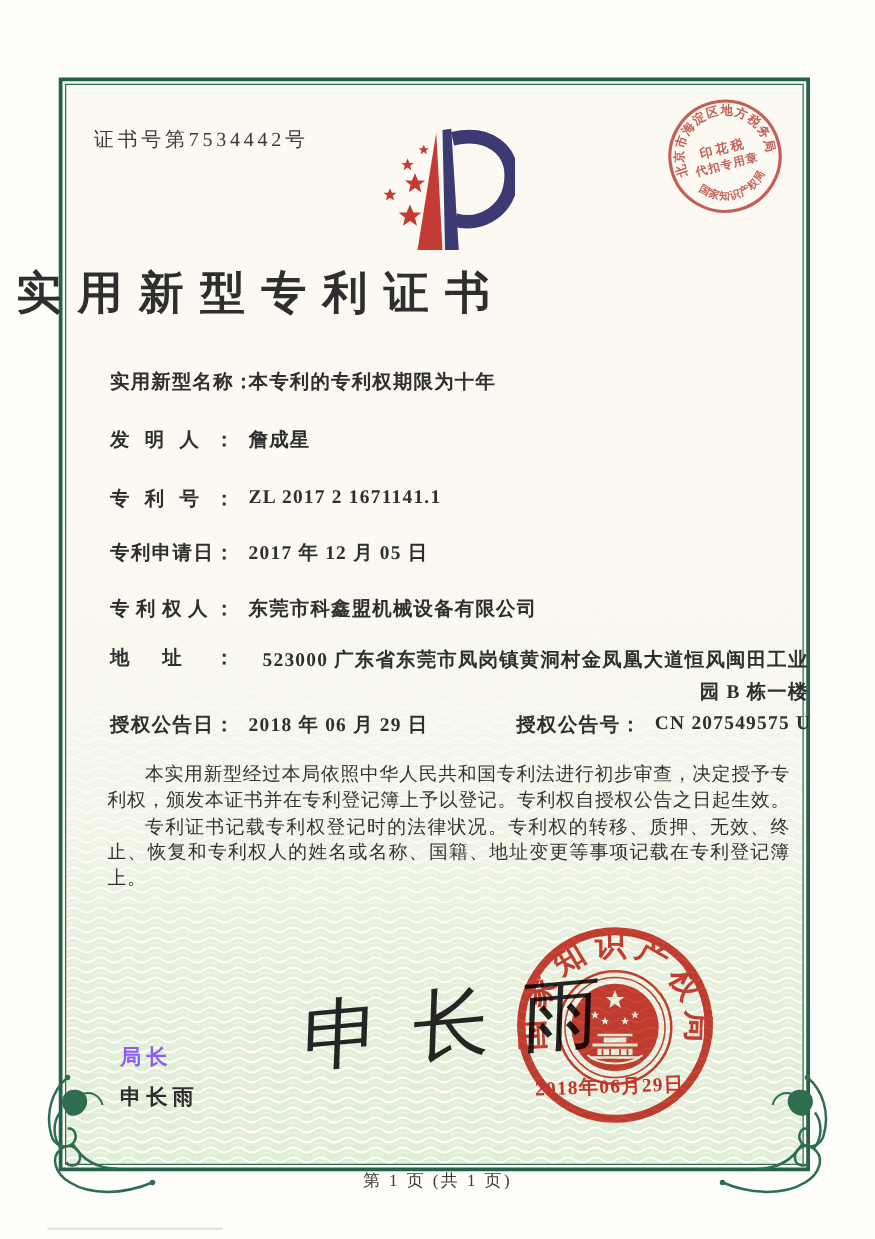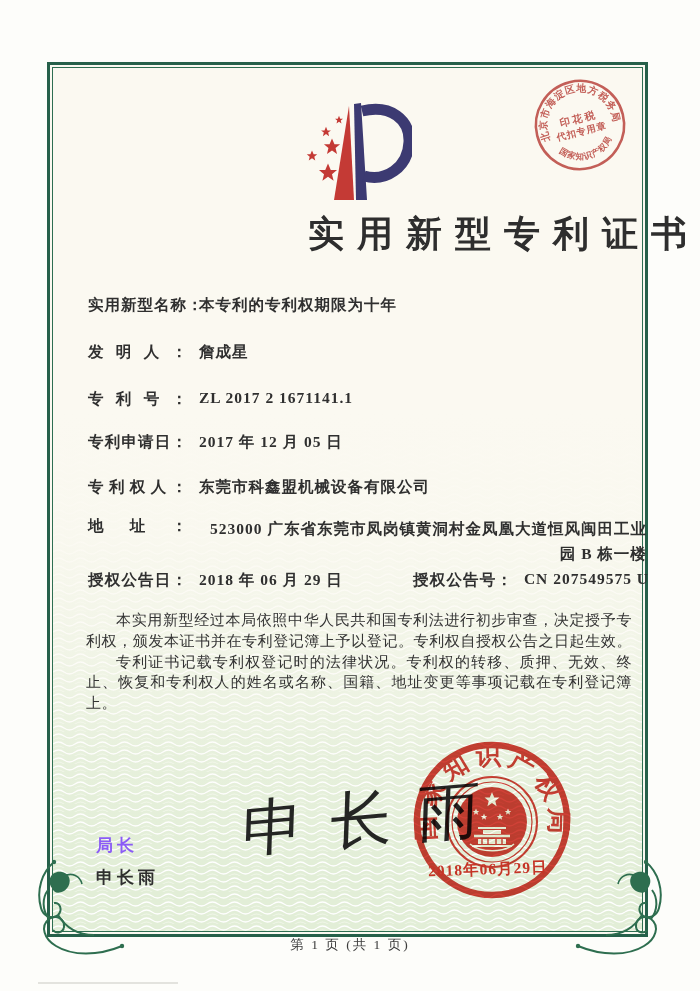--- a/index.html
+++ b/index.html
@@ -37,21 +37,21 @@
     position:absolute; left:75px; top:102px;
     font-size:16px; letter-spacing:3px; color:#3a3a3a; font-weight:500;
   }
   .logo { position:absolute; left:288px; top:98px; width:124px; height:108px; }
   .tax-stamp {
     position:absolute; left:531px; top:76px; width:98px; height:98px;
     transform:rotate(-14deg); mix-blend-mode:multiply; opacity:.9;
   }
   .doc-title {
     position:absolute; left:0; top:210px; width:100%;
-    text-align:right; font-size:36px; font-weight:bold;
+    text-align:left; font-size:36px; font-weight:bold;
     letter-spacing:13px; text-indent:13px; color:#2e2e2e;
   }
 
   .field-row { position:absolute; left:88px; font-size:15.5px; font-weight:600;
     color:#2f2f2f; letter-spacing:1px; white-space:nowrap; }
   .field-label {
     display:inline-block; width:100px; text-align:justify; text-align-last:justify;
     vertical-align:top;
   }
   .field-value { display:inline-block; margin-left:6px; vertical-align:top; }
@@ -112,20 +112,21 @@
             <path d="M0,8 Q5.5,4 11,8 T22,8 T33,8 T44,8" fill="none" stroke="#f2f8ec" stroke-width="0.8"></path>
           </pattern>
         </defs>
         <rect width="595" height="869" fill="url(#wave)"></rect>
       </svg>
     </div>
     <div class="fade-layer"></div>
     <div class="frame-inner"></div>
   </div>
 
+  <div class="cert-no">证书号第7534442号</div>
 
   <div class="logo">
     <svg viewBox="0 0 124 108" xmlns="http://www.w3.org/2000/svg">
       <defs>
         <path id="star" d="M0,-10 L2.9,-3.1 L9.5,-3.1 L4.2,1.2 L5.9,8.1 L0,4 L-5.9,8.1 L-4.2,1.2 L-9.5,-3.1 L-2.9,-3.1 Z"></path>
       </defs>
 
       <polygon points="66,6 73,5 79,102 68,102" fill="#3c3a72"></polygon>
 
       <path d="M74,13 C103,6 122,22 121,44 C120,70 97,84 76,78" fill="none" stroke="#3c3a72" stroke-width="11"></path>

